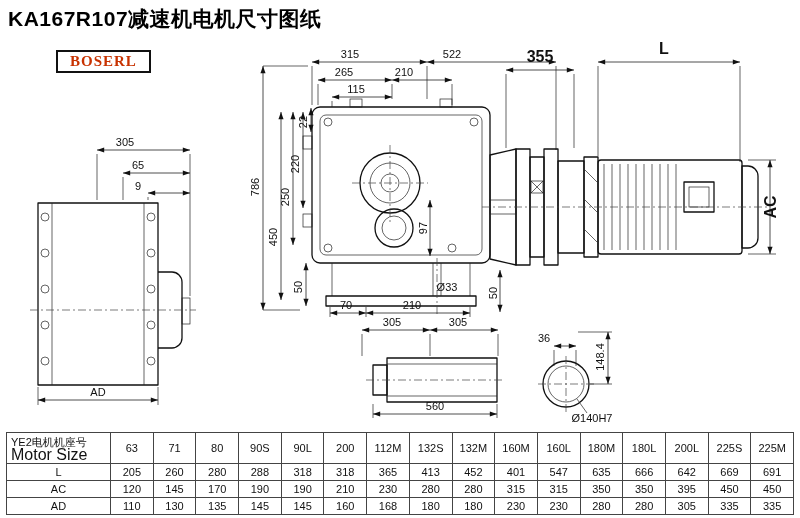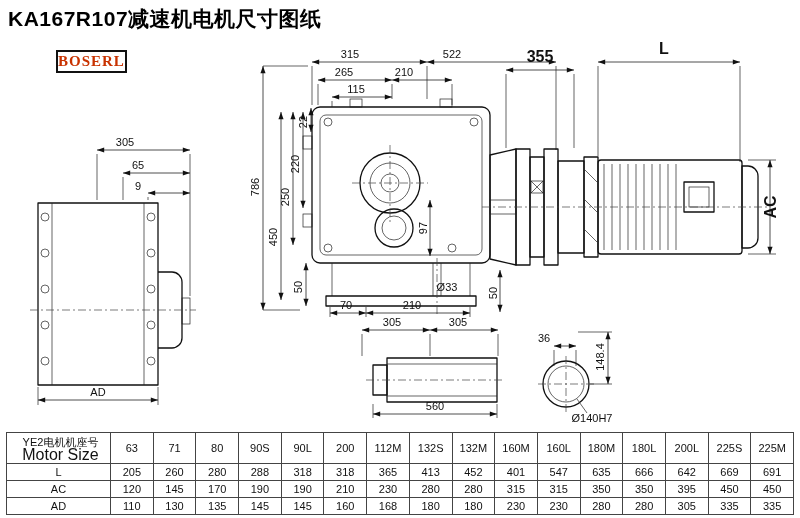--- a/index.html
+++ b/index.html
@@ -1,30 +1,30 @@
 <!DOCTYPE html>
 <html><head>
 <meta charset="utf-8">
 <style>
   *{margin:0;padding:0;box-sizing:border-box}
   html,body{width:800px;height:518px;background:#fff;font-family:"Liberation Sans",sans-serif;position:relative;overflow:hidden;color:#111}
   .title{position:absolute;left:8px;top:5px;font-size:21px;font-weight:bold;color:#000000;letter-spacing:.5px}
-  .brand{position:absolute;left:56px;top:50px;border:2px solid #111;color:#c83200;font-family:"Liberation Serif",serif;font-weight:bold;font-size:15px;padding:1px 0;letter-spacing:1px;background:#fff}
+  .brand{position:absolute;left:56px;top:50px;border:2px solid #111;color:#c83200;font-family:"Liberation Serif",serif;font-weight:bold;font-size:15px;padding:1px 12px;letter-spacing:1px;background:#fff}
   svg.drawing{position:absolute;left:0;top:0}
   .out{fill:none;stroke:#111;stroke-width:1.3;stroke-linejoin:round}
   .thin{fill:none;stroke:#222;stroke-width:.7}
   .dim{stroke:#222;stroke-width:.8;fill:none}
   .ctr{stroke:#444;stroke-width:.7;stroke-dasharray:8 3 2 3;fill:none}
   .fill{fill:#fff}
   text.dt{font:11px "Liberation Sans",sans-serif;fill:#111;text-anchor:middle}
   text.dtb{font:600 16px "Liberation Sans",sans-serif;fill:#111;text-anchor:middle}
   table.sizes{position:absolute;left:6px;top:432px;width:788px;border-collapse:collapse;table-layout:fixed;font-size:11px}
   table.sizes th,table.sizes td{border:1px solid #444;text-align:center;padding:0;height:17px;font-weight:normal}
   table.sizes thead th{height:31px}
-  table.sizes .label-col{width:104px;text-align:center;padding-left:4px}
+  table.sizes .label-col{width:104px;text-align:left;padding-left:4px}
   .hdr-cn{font-size:11px;line-height:14px}
   .hdr-en{font-size:16px;line-height:12px}
 </style>
 </head>
 <body>
 
 <div class="title">KA167R107减速机电机尺寸图纸</div>
 <div class="brand">BOSERL</div>
 
 <svg class="drawing" width="800" height="430" viewBox="0 0 800 430">

